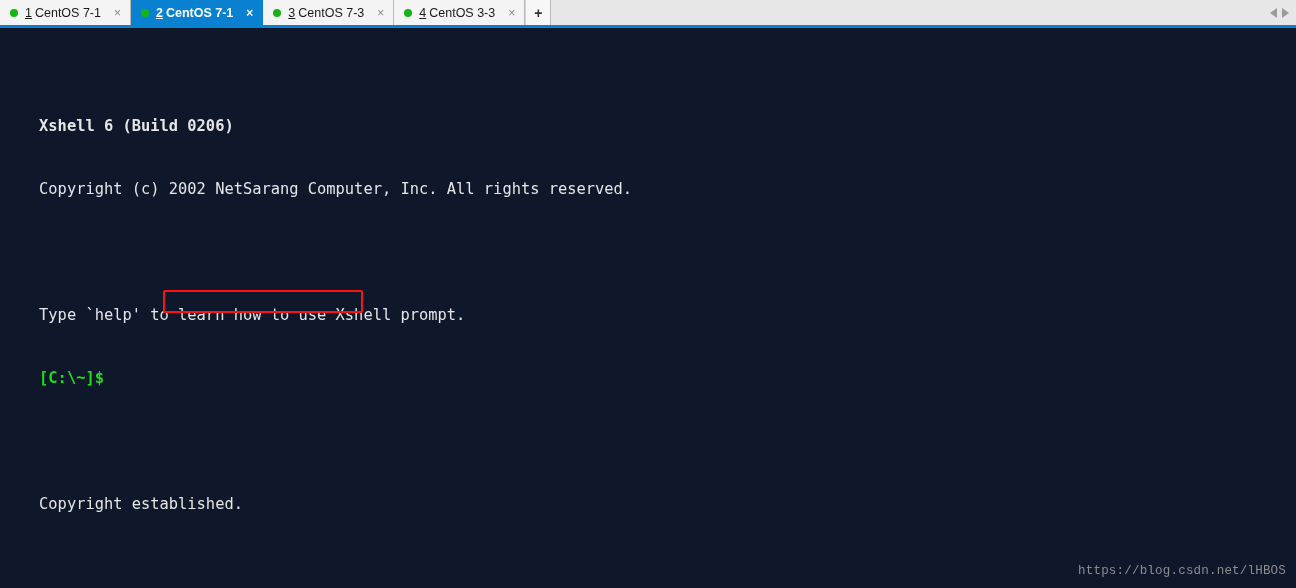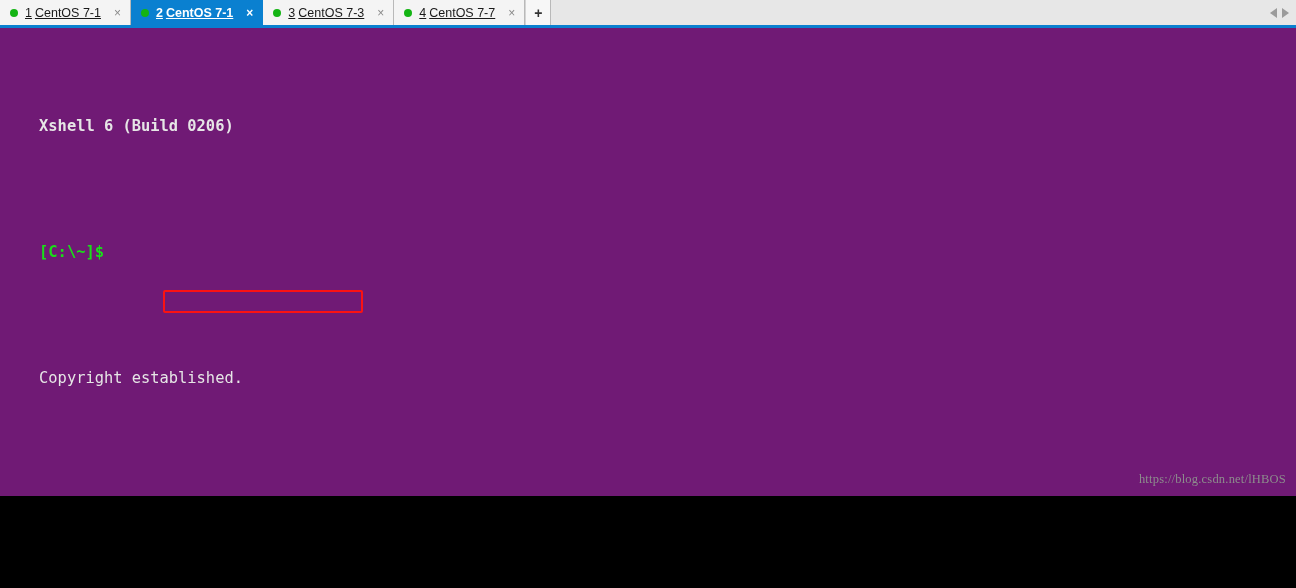--- a/index.html
+++ b/index.html
@@ -51,21 +51,21 @@
     height: 8px;
     border-radius: 50%;
     background: #14b414;
     margin-right: 7px;
     flex: 0 0 auto;
   }
   .tab .num {
     text-decoration: underline;
     margin-right: 3px;
   }
-  .tab .label { margin-right: 10px; text-decoration: underline; }
+  .tab .label { margin-right: 10px; }
   .tab .close {
     font-size: 12px;
     color: #8a8a8a;
     width: 13px;
     text-align: center;
     line-height: 1;
   }
   .tab.active .close { color: #ffffff; }
 
   #newtab {
@@ -95,22 +95,22 @@
     width: 0; height: 0;
     border-top: 5px solid transparent;
     border-bottom: 5px solid transparent;
   }
   .arrow.left  { border-right: 7px solid #9b9b9b; }
   .arrow.right { border-left: 7px solid #9b9b9b; }
 
   
   #terminal {
     position: relative;
-    height: 468px;
-    background: #701a75;
+    height: 560px;
+    background: #0f172a;
     color: #d8d8d8;
     font-family: "DejaVu Sans Mono", monospace;
     font-size: 15.4px;
     line-height: 21px;
     padding: 4px 0 0 2px;
     box-sizing: border-box;
     overflow: hidden;
     white-space: pre;
     letter-spacing: 0px;
   }
@@ -130,21 +130,21 @@
     border-radius: 2px;
     box-sizing: border-box;
     pointer-events: none;
   }
 
   #watermark {
     position: absolute;
     right: 10px;
     bottom: 6px;
     color: #8d8d8d;
-    font-family: Liberation Serif, serif;
+    font-family: Liberation Mono, monospace;
     font-size: 12.5px;
     letter-spacing: 0.2px;
   }
 </style>
 </head>
 <body>
 
 <div id="tabbar">
   <div id="tabs-container" style="display:flex;align-items:stretch;">
       <div class="tab inactive">
@@ -161,21 +161,21 @@
       </div>
       <div class="tab inactive">
         <span class="dot" style="background: rgb(20, 180, 20);"></span>
         <span class="num">3</span>
         <span class="label">CentOS 7-3</span>
         <span class="close">×</span>
       </div>
       <div class="tab inactive">
         <span class="dot" style="background: rgb(20, 180, 20);"></span>
         <span class="num">4</span>
-        <span class="label">CentOS 7-7</span>
+        <span class="label">CentOS 3-3</span>
         <span class="close">×</span>
       </div>
     </div>
 
   <div id="newtab">
     <span>+</span>
   </div>
 
   <div id="tabfill"></div>
 
@@ -183,21 +183,27 @@
     <span class="arrow left"></span>
     <span class="arrow right"></span>
   </div>
 </div>
 
 <div id="terminal">
 
   <div class="line">
     <span class="white bold">Xshell 6 (Build 0206)</span>
   </div>
+  <div class="line">
+    <span class="white">Copyright (c) 2002 NetSarang Computer, Inc. All rights reserved.</span>
+  </div>
   <div class="line">&nbsp;</div>
+  <div class="line">
+    <span class="white">Type `help' to learn how to use Xshell prompt.</span>
+  </div>
   <div class="line">
     <span class="green">[C:\~]$</span>
   </div>
   <div class="line">&nbsp;</div>
   <div class="line">
     <span class="white">Copyright established.</span>
   </div>
   
   
   

